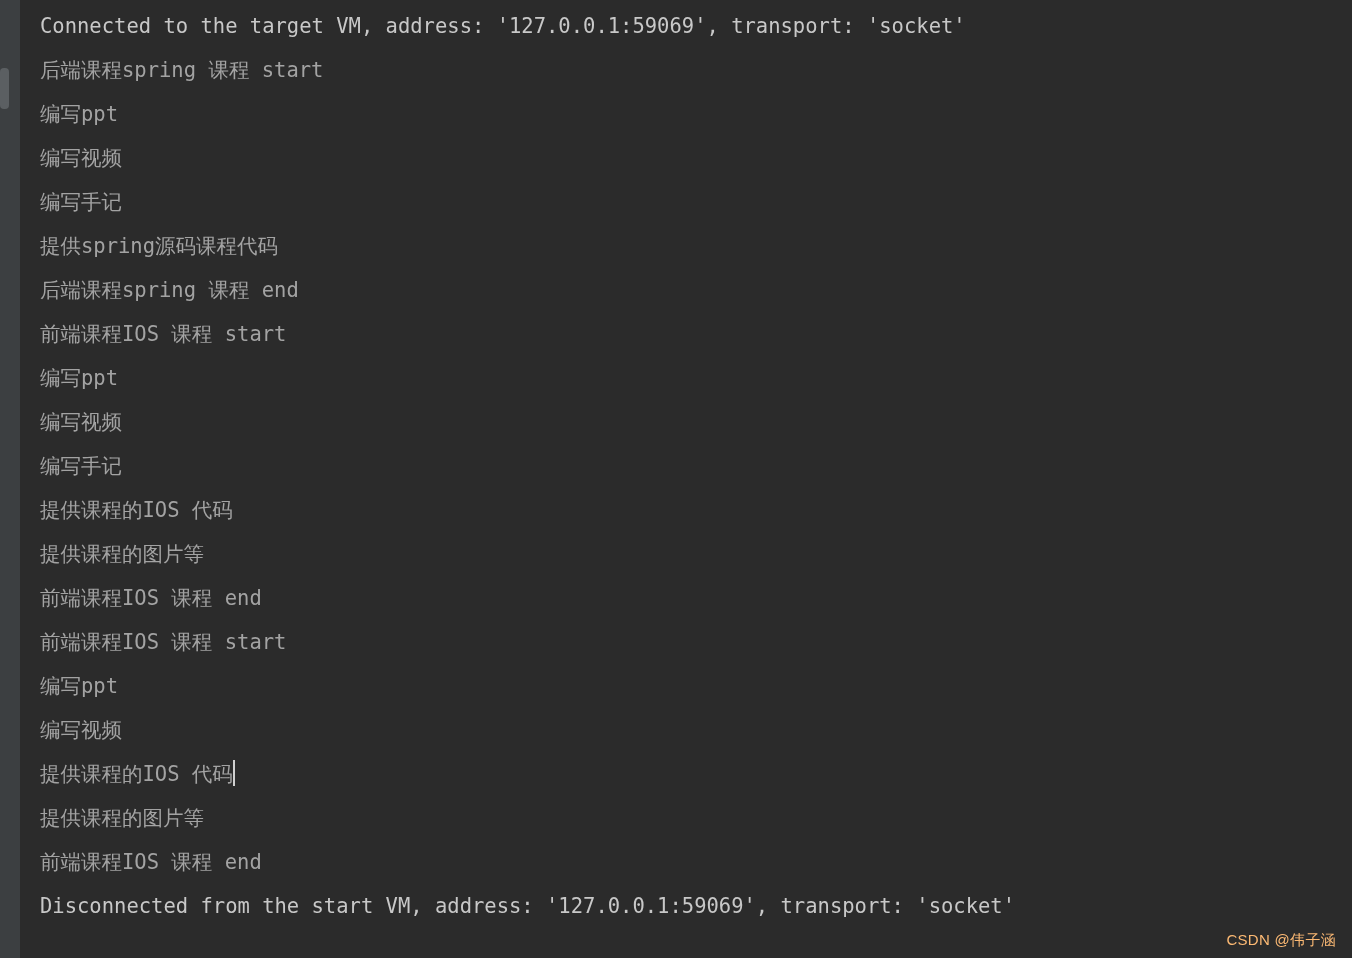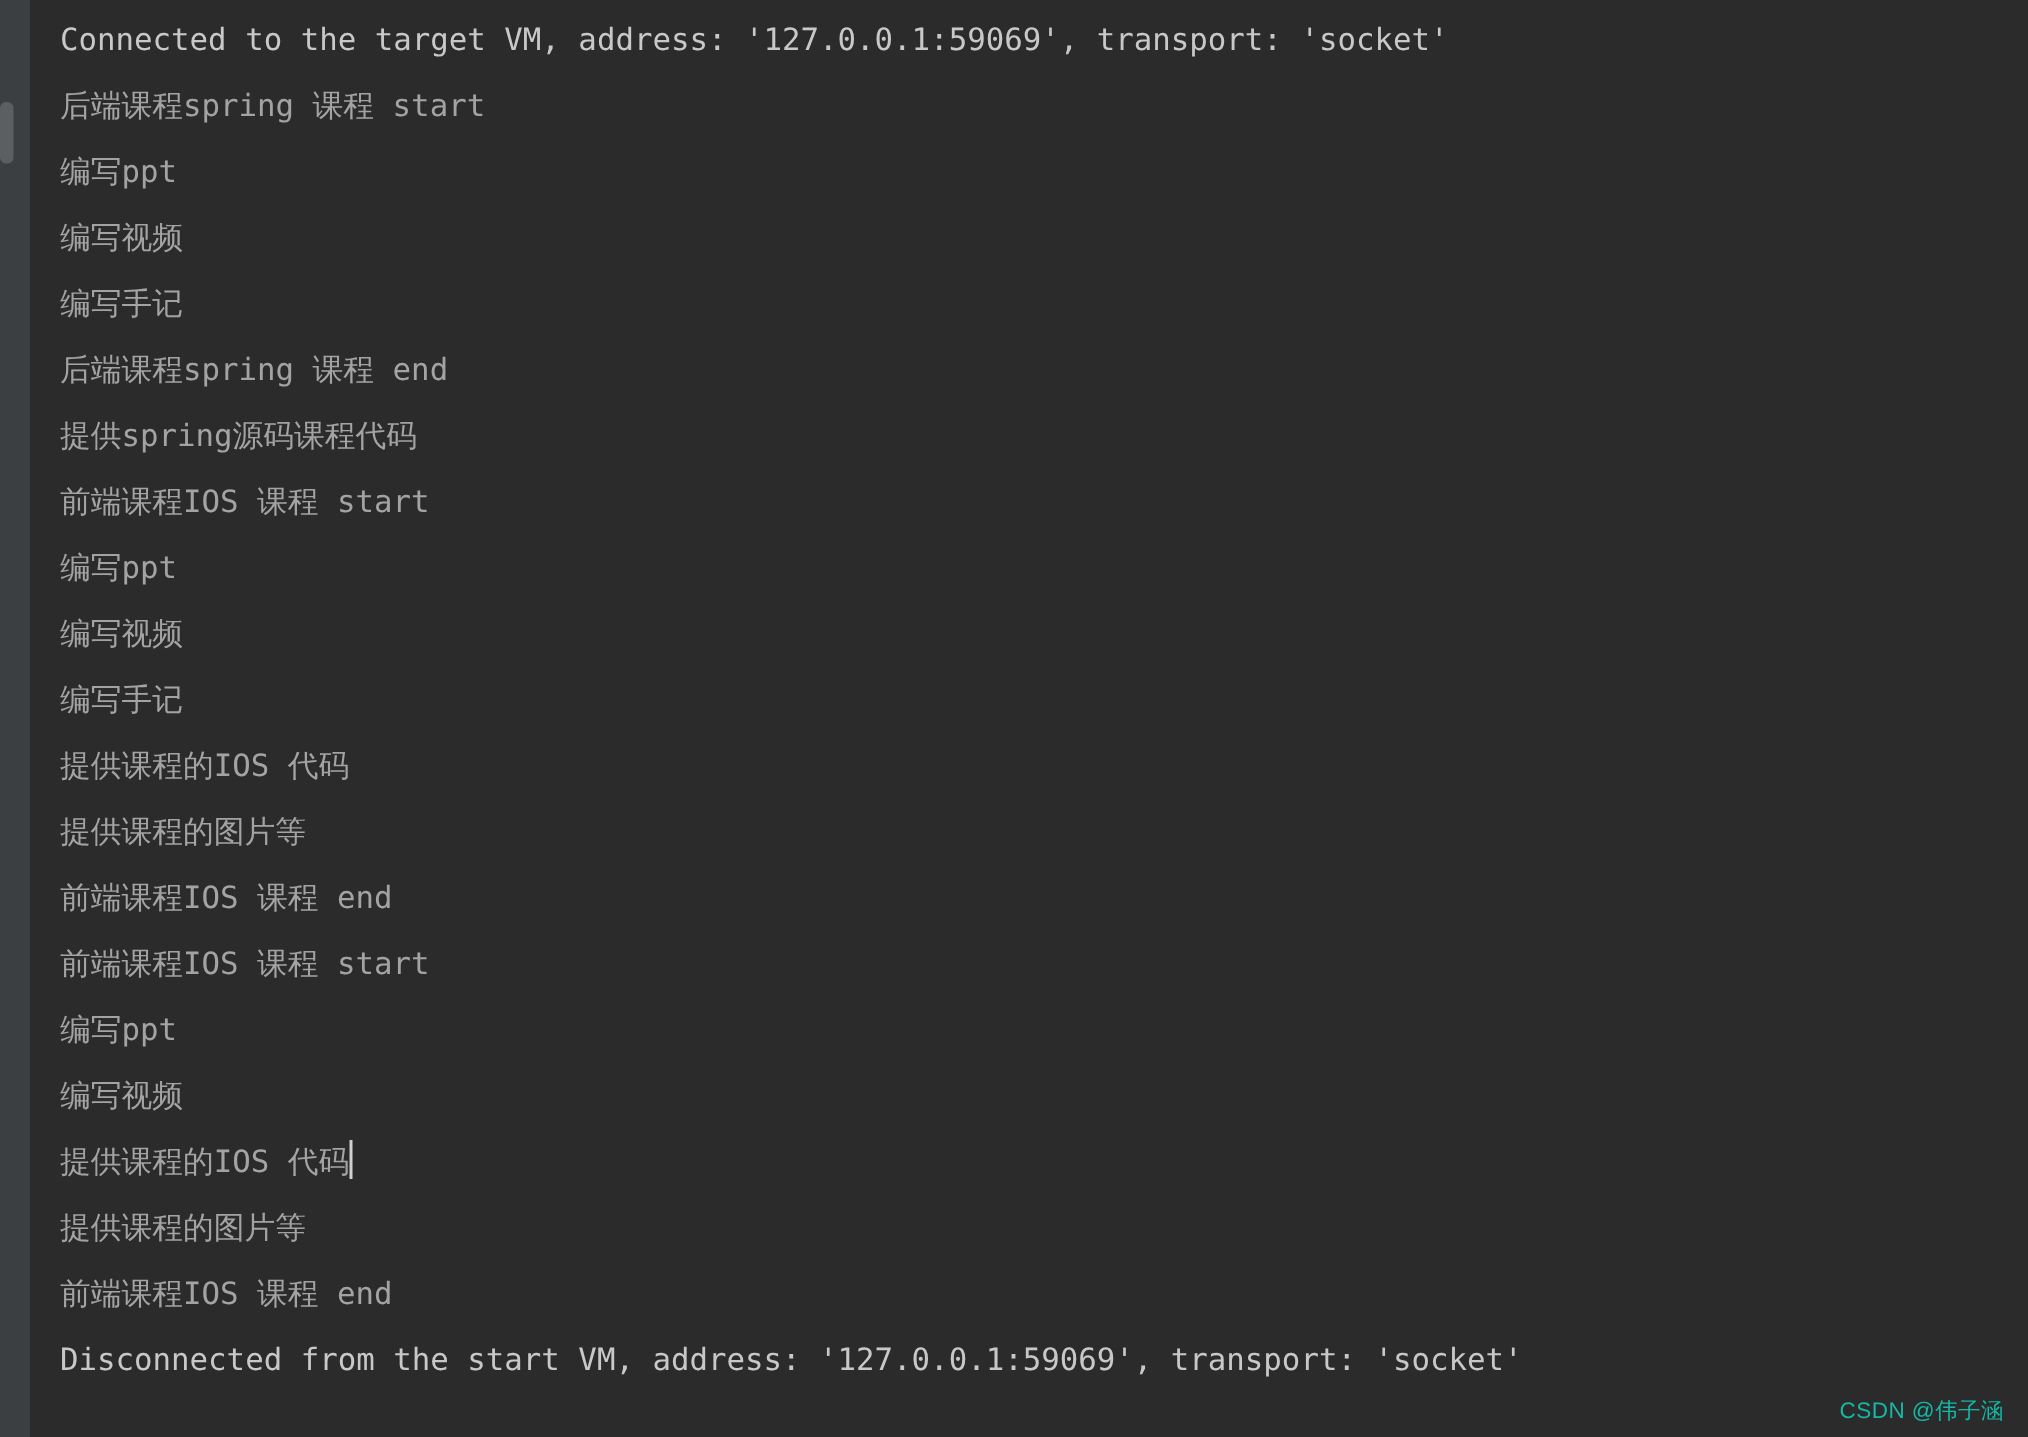--- a/index.html
+++ b/index.html
@@ -96,21 +96,21 @@
     vertical-align: -5px;
     margin-left: 0px;
   }
 
   .watermark {
     position: absolute;
     right: 16px;
     bottom: 8px;
     font-family: "Liberation Sans", sans-serif;
     font-size: 15px;
-    color: #14b8a6;
+    color: #fdba74;
     letter-spacing: 0.3px;
     white-space: pre;
   }
 </style>
 </head>
 <body>
 
 <div class="console-panel">
 
   <div class="left-gutter"></div>
@@ -120,22 +120,22 @@
   <div class="h-scroll-track">
   </div>
   <div class="h-scroll-thumb"></div>
 
   <div class="console-output" id="console-output">
       <div class="line sys"><span>Connected to the target VM, address: '127.0.0.1:59069', transport: 'socket'</span></div>
       <div class="line"><span>后端课程spring 课程 start</span></div>
       <div class="line"><span>编写ppt</span></div>
       <div class="line"><span>编写视频</span></div>
       <div class="line"><span>编写手记</span></div>
+      <div class="line"><span>提供spring源码课程代码</span></div>
       <div class="line"><span>后端课程spring 课程 end</span></div>
-      <div class="line"><span>提供spring源码课程代码</span></div>
       <div class="line"><span>前端课程IOS 课程 start</span></div>
       <div class="line"><span>编写ppt</span></div>
       <div class="line"><span>编写视频</span></div>
       <div class="line"><span>编写手记</span></div>
       <div class="line"><span>提供课程的IOS 代码</span></div>
       <div class="line"><span>提供课程的图片等</span></div>
       <div class="line"><span>前端课程IOS 课程 end</span></div>
       <div class="line"><span>前端课程IOS 课程 start</span></div>
       <div class="line"><span>编写ppt</span></div>
       <div class="line"><span>编写视频</span></div>

